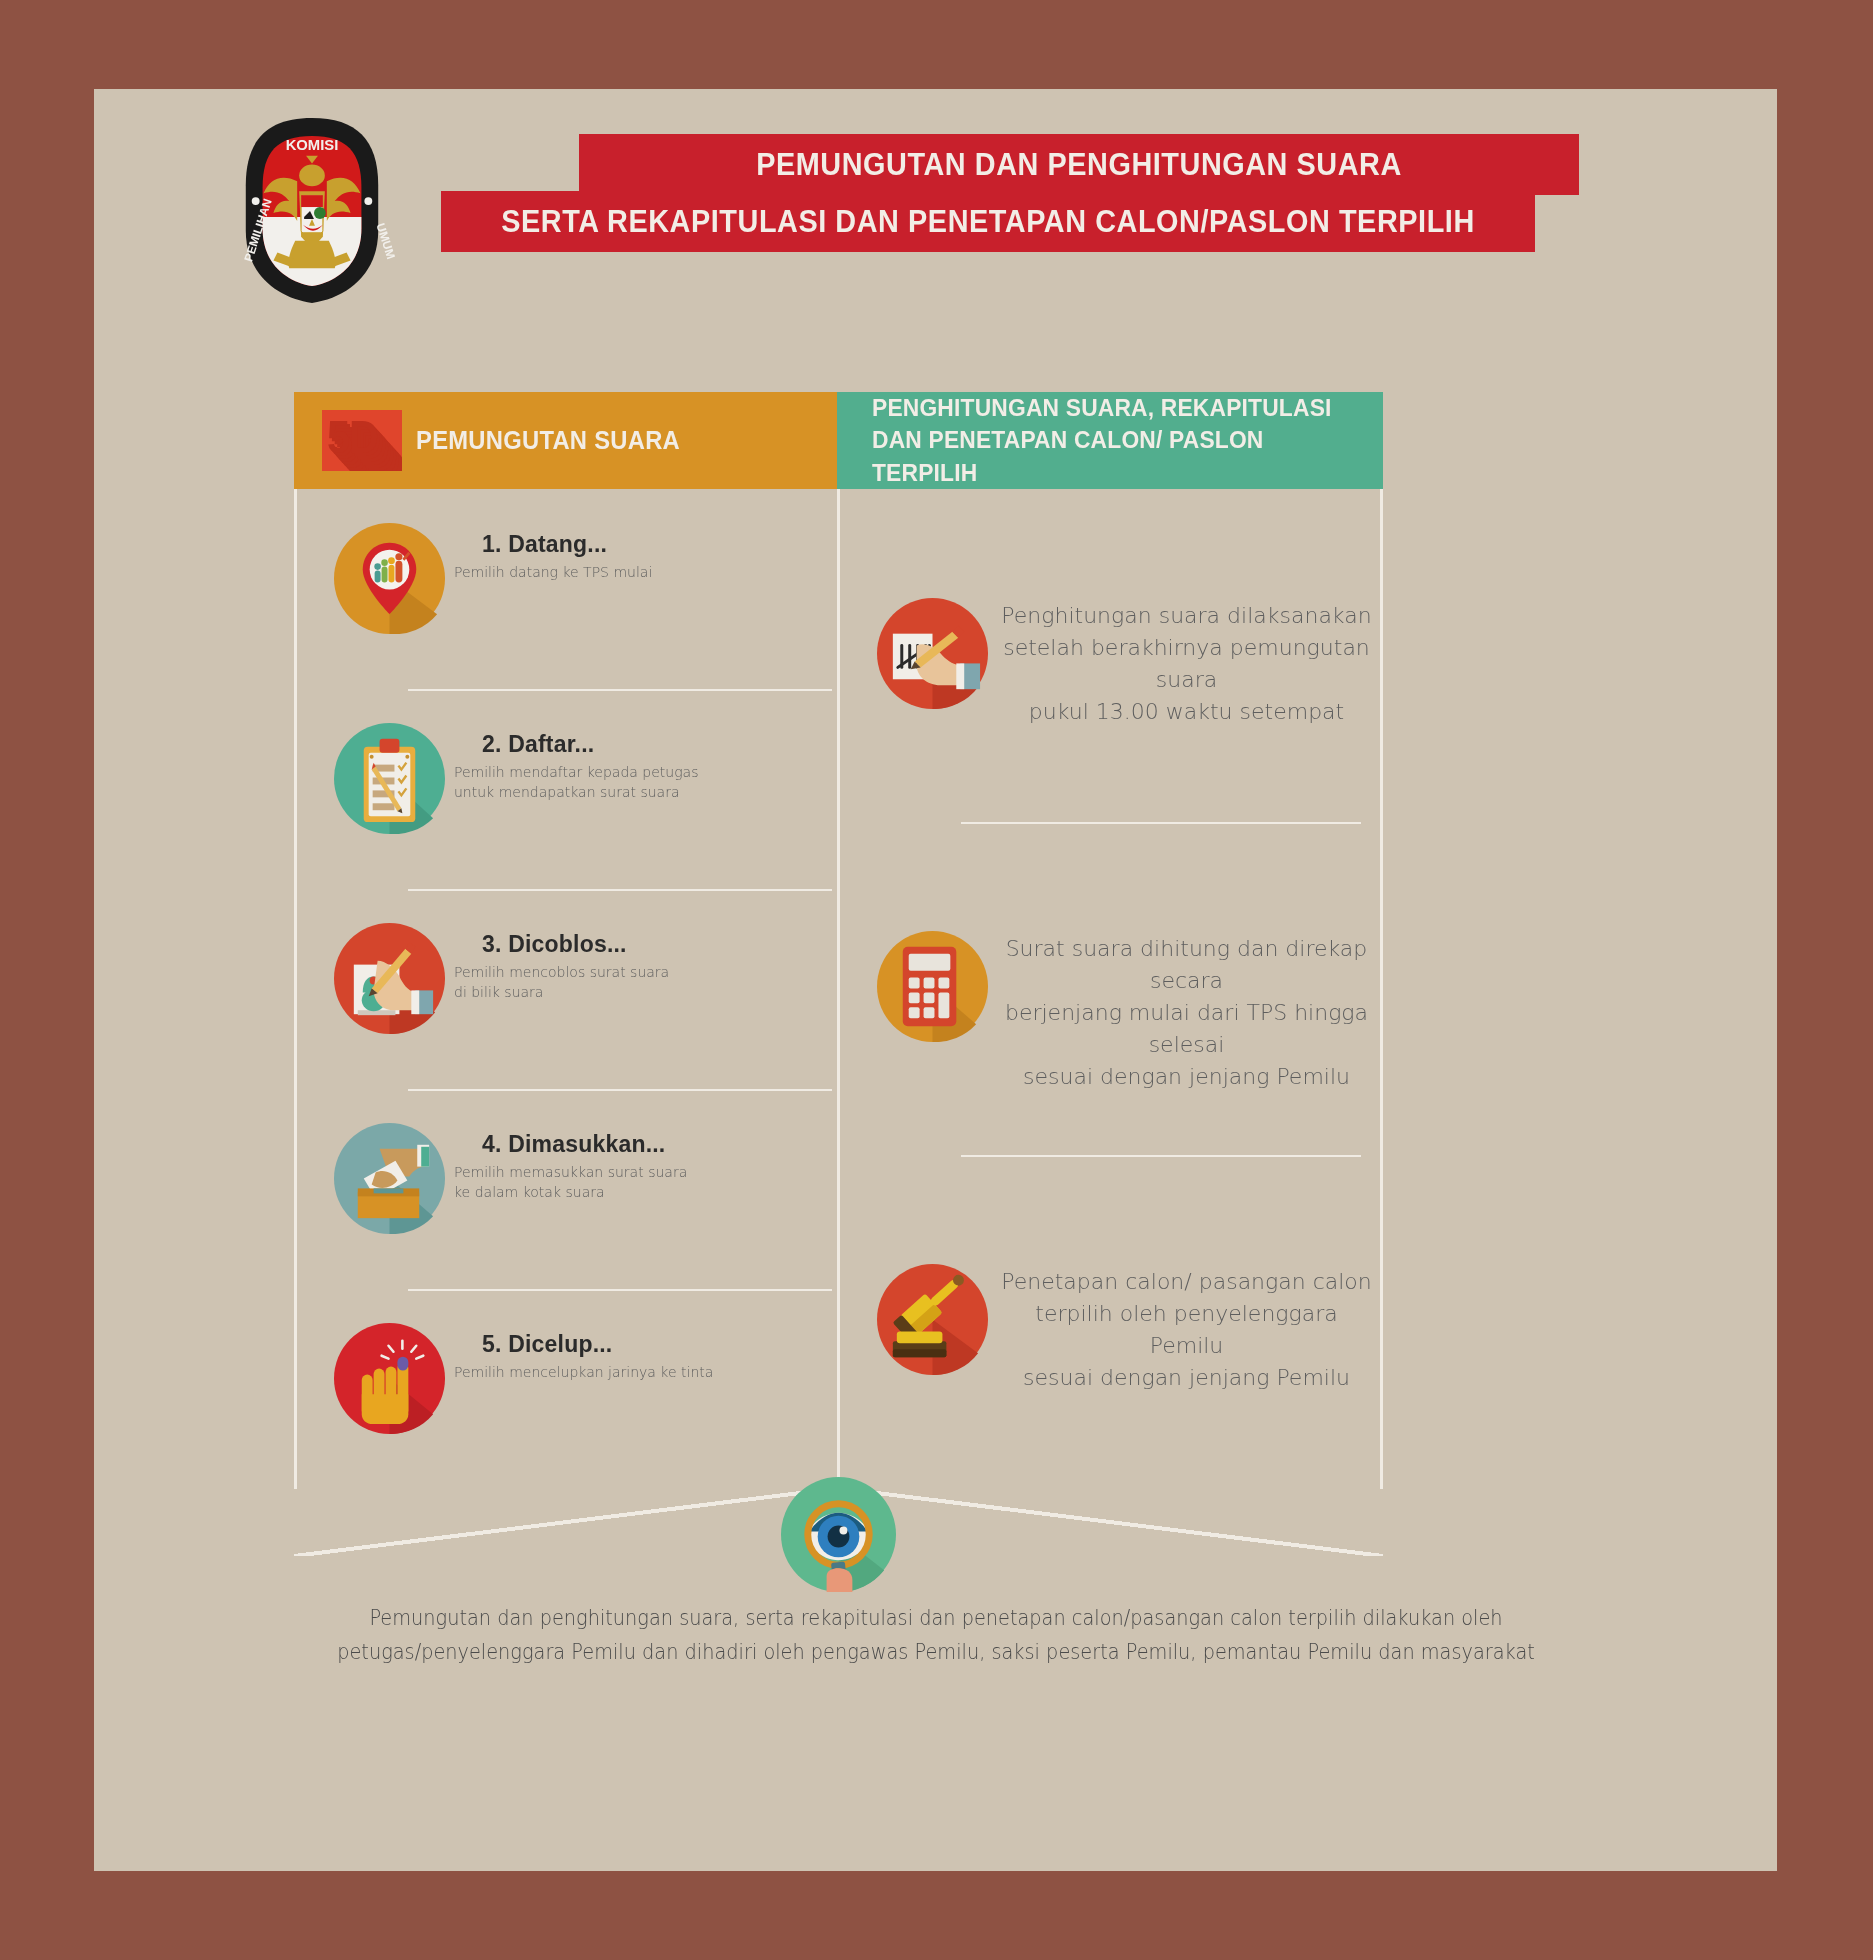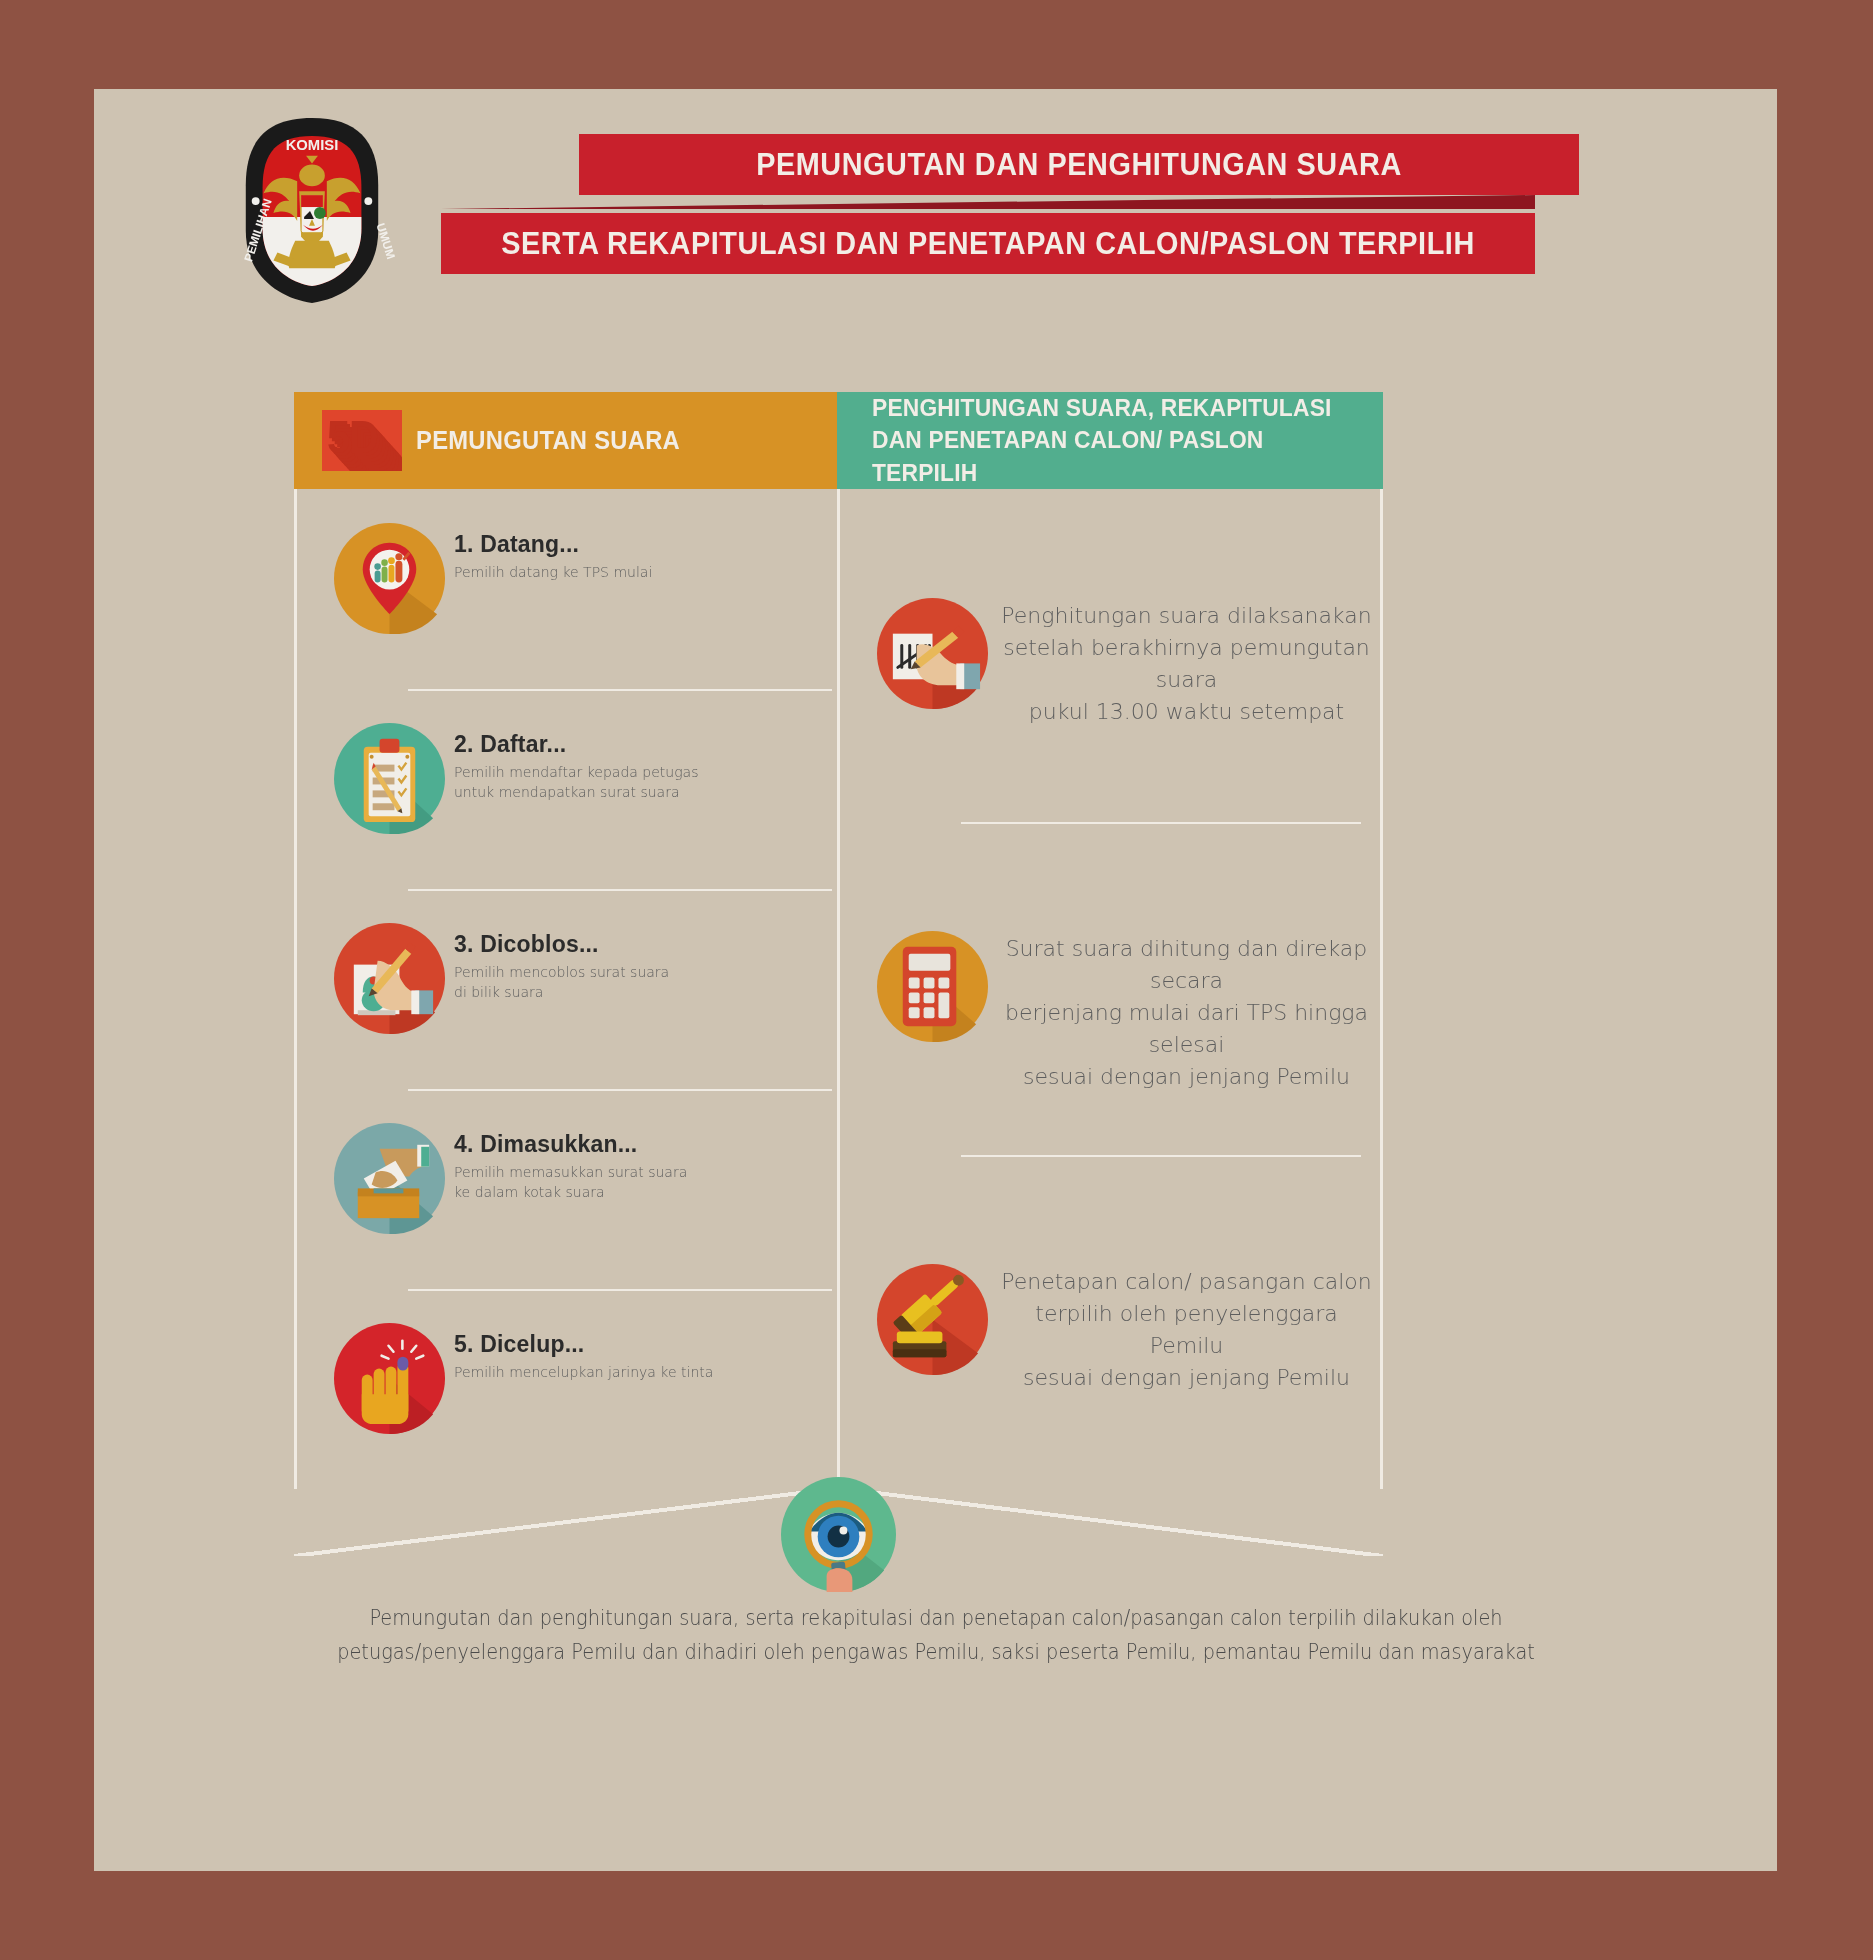--- a/index.html
+++ b/index.html
@@ -32,21 +32,21 @@
     color:#F2EDE6;font-size:31px;font-weight:bold;
     letter-spacing:0.6px;
     transform:scaleX(.93);
   }
   .banner1shadow{
     position:absolute;left:347px;top:106px;width:1094px;height:14px;
     background:#8E1620;
     clip-path:polygon(0 100%,100% 0,100% 100%);
   }
   .banner2{
-    position:absolute;left:347px;top:124px;width:1094px;height:61px;
+    position:absolute;left:347px;top:102px;width:1094px;height:61px;
     background:#C8202C;
   }
   .banner2 .txt{
     position:absolute;left:0;top:0;width:100%;height:100%;
     display:flex;align-items:center;justify-content:center;
     color:#F2EDE6;font-size:31px;font-weight:bold;
     letter-spacing:0.6px;
     transform:scaleX(.93);
   }
 
@@ -108,20 +108,21 @@
   .left-col{position:absolute;left:200px;top:400px;width:543px;}
   .step{position:relative;height:200px;}
   .step .divider{
     position:absolute;left:114px;right:5px;top:0;height:2px;background:#F0EBE3;
   }
   .step .ico{position:absolute;left:40px;top:34px;width:111px;height:111px;}
   .step .body{position:absolute;left:160px;top:42px;right:10px;}
   .step .ttl{
     font-size:23px;font-weight:bold;color:#2B2B2B;margin-bottom:5px;
     letter-spacing:0.2px;
+    margin-left:28px;
   }
   .step .desc{
     font-size:14px;color:#5E5E5E;line-height:1.42;
     font-family:"DejaVu Sans",sans-serif;
     font-weight:300;
   }
   .step .desc span{display:block;}
 
   
   .right-col{position:absolute;left:743px;top:400px;width:546px;text-align:center;}

